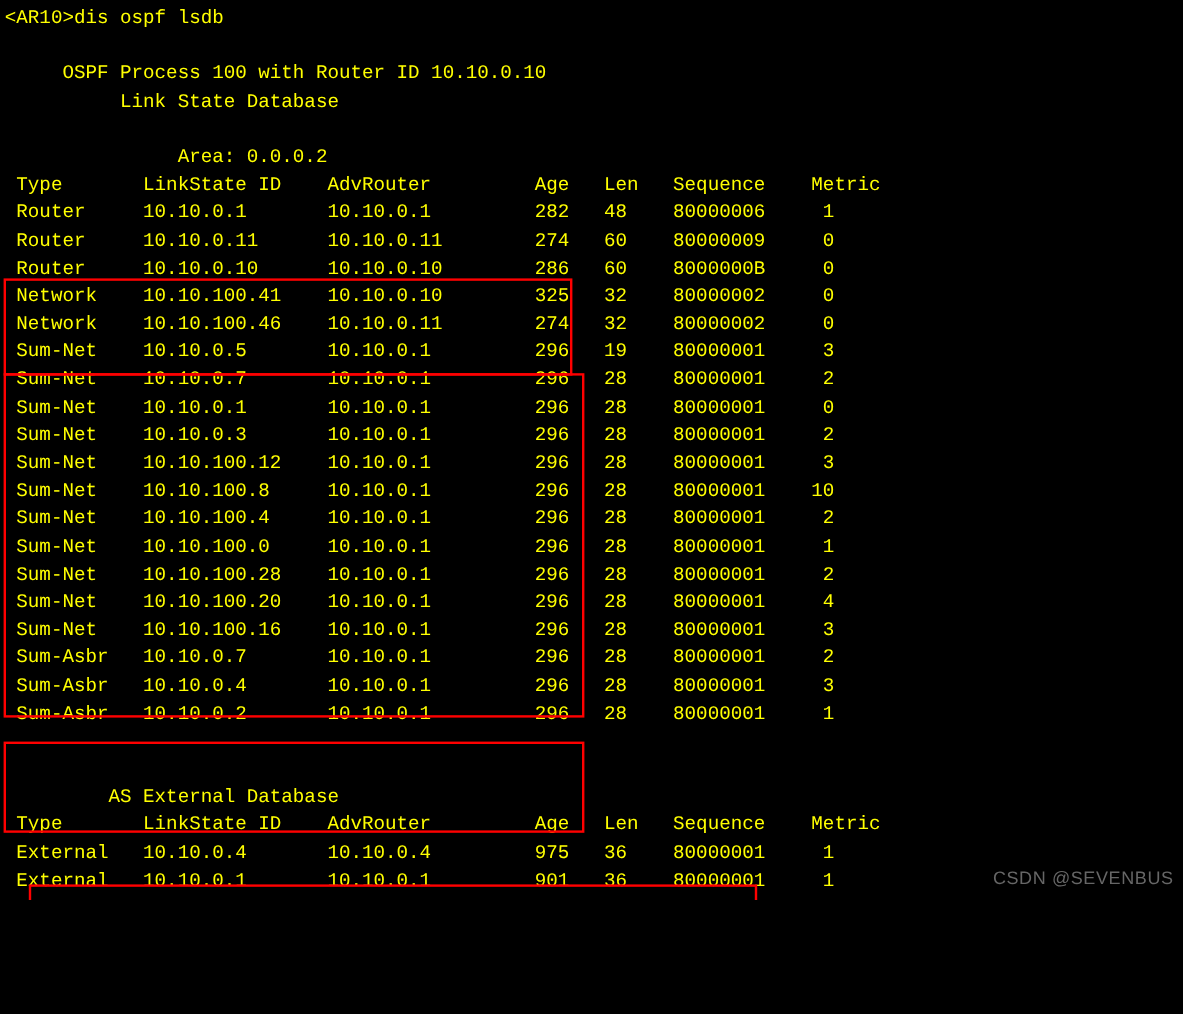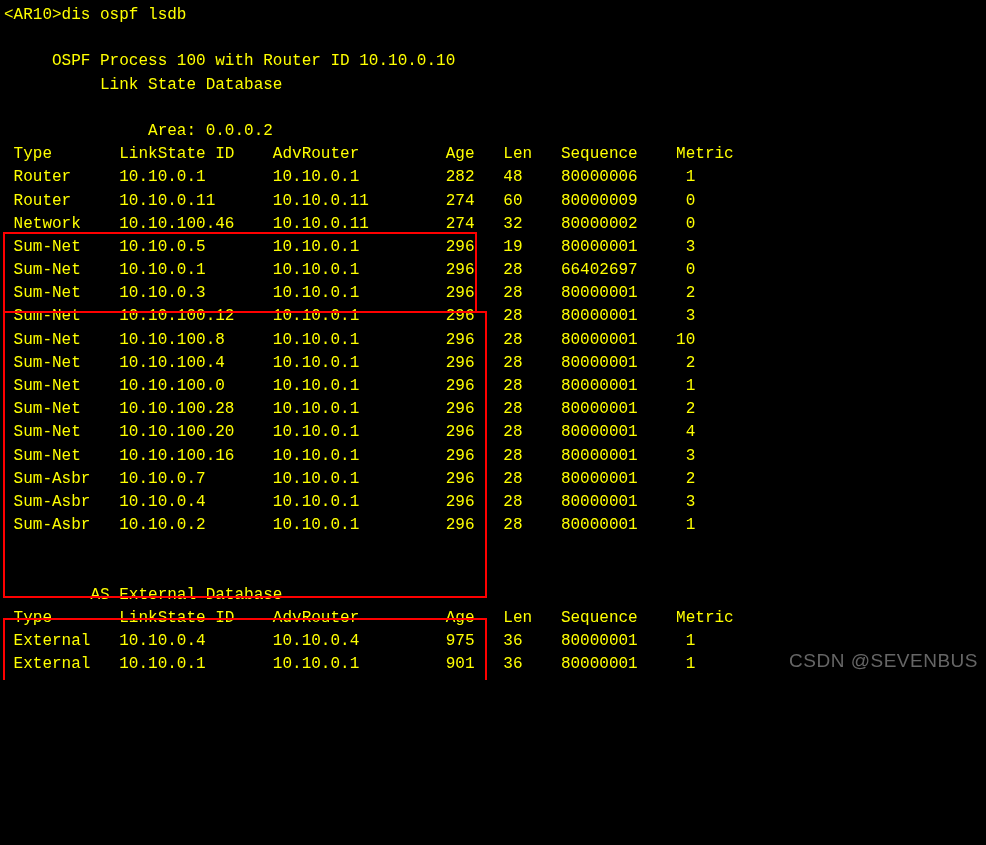--- a/index.html
+++ b/index.html
@@ -19,42 +19,45 @@
   .box {
     position: absolute;
     border: 2px solid red;
     pointer-events: none;
   }
   .watermark {
     position: absolute;
     bottom: 6px;
     right: 8px;
     color: #666;
-    font-size: 19px;
+    font-size: 15px;
     font-family: sans-serif;
     letter-spacing: 0.5px;
     margin-left: 16px;
   }
 </style>
 </head>
 <body>
 
 <div id="term">
     <div class="line">&lt;AR10&gt;dis ospf lsdb</div>
     <div class="line"> </div>
     <div class="line">     OSPF Process 100 with Router ID 10.10.0.10</div>
     <div class="line">          Link State Database</div>
     <div class="line"> </div>
     <div class="line">               Area: 0.0.0.2</div>
     <div class="line"> Type       LinkState ID    AdvRouter         Age   Len   Sequence    Metric</div>
     <div class="line"> Router     10.10.0.1       10.10.0.1         282   48    80000006     1</div>
     <div class="line"> Router     10.10.0.11      10.10.0.11        274   60    80000009     0</div>
+    <div class="line"> Router     10.10.0.10      10.10.0.10        286   60    8000000B     0</div>
+    <div class="line"> Network    10.10.100.41    10.10.0.10        325   32    80000002     0</div>
     <div class="line"> Network    10.10.100.46    10.10.0.11        274   32    80000002     0</div>
     <div class="line"> Sum-Net    10.10.0.5       10.10.0.1         296   19    80000001     3</div>
-    <div class="line"> Sum-Net    10.10.0.1       10.10.0.1         296   28    66402697     0</div>
+    <div class="line"> Sum-Net    10.10.0.7       10.10.0.1         296   28    80000001     2</div>
+    <div class="line"> Sum-Net    10.10.0.1       10.10.0.1         296   28    80000001     0</div>
     <div class="line"> Sum-Net    10.10.0.3       10.10.0.1         296   28    80000001     2</div>
     <div class="line"> Sum-Net    10.10.100.12    10.10.0.1         296   28    80000001     3</div>
     <div class="line"> Sum-Net    10.10.100.8     10.10.0.1         296   28    80000001    10</div>
     <div class="line"> Sum-Net    10.10.100.4     10.10.0.1         296   28    80000001     2</div>
     <div class="line"> Sum-Net    10.10.100.0     10.10.0.1         296   28    80000001     1</div>
     <div class="line"> Sum-Net    10.10.100.28    10.10.0.1         296   28    80000001     2</div>
     <div class="line"> Sum-Net    10.10.100.20    10.10.0.1         296   28    80000001     4</div>
     <div class="line"> Sum-Net    10.10.100.16    10.10.0.1         296   28    80000001     3</div>
     <div class="line"> Sum-Asbr   10.10.0.7       10.10.0.1         296   28    80000001     2</div>
     <div class="line"> Sum-Asbr   10.10.0.4       10.10.0.1         296   28    80000001     3</div>

